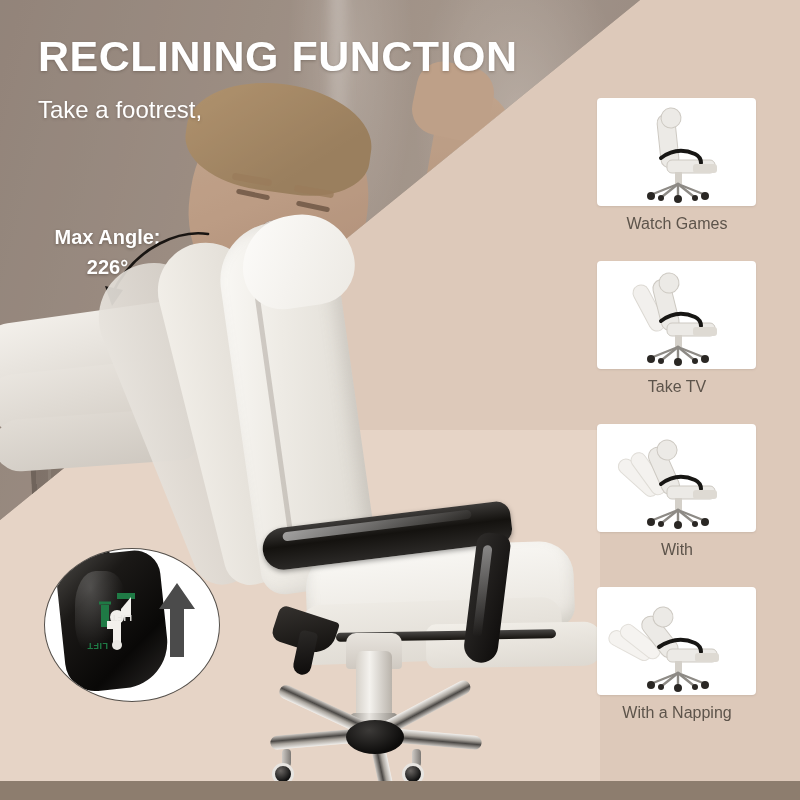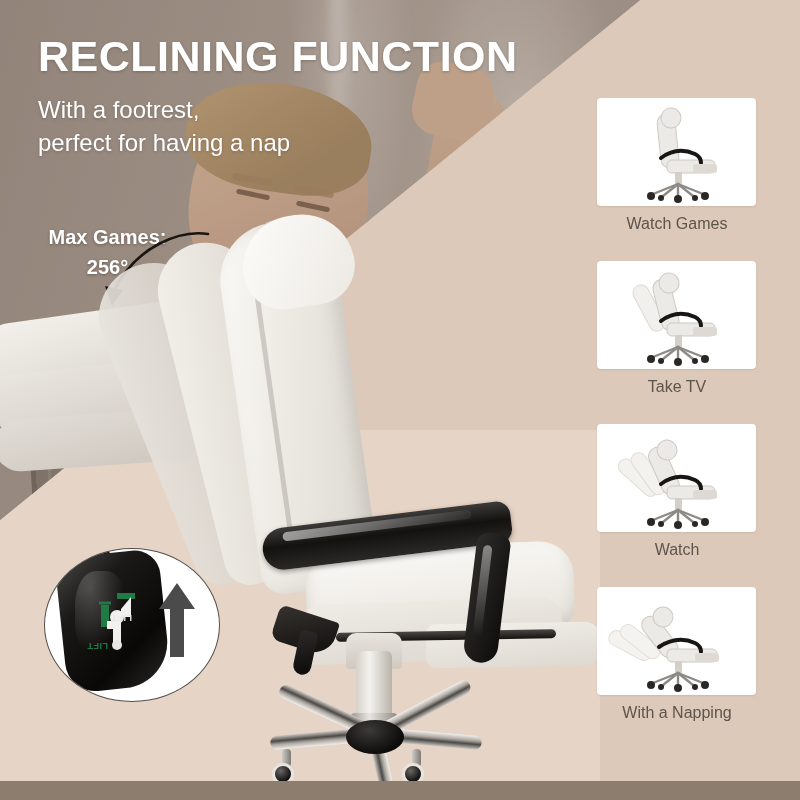--- a/index.html
+++ b/index.html
@@ -351,27 +351,26 @@
   </div>
 
   <div class="ghost-back">
     <div class="gb gb1"></div>
     <div class="gb gb2"></div>
     <div class="gb gb3"></div>
   </div>
 
   <div class="title">RECLINING FUNCTION</div>
   <div class="subtitle">
-    <div>With a footrest,</div>
-    <div>perfect for having a nap</div>
+    <div>Take a footrest,</div>
   </div>
 
   <div class="callout">
-    <span>Max Games:</span>
-    <span class="deg">256°</span>
+    <span>Max Angle:</span>
+    <span class="deg">226°</span>
   </div>
   <svg class="arrow-svg" width="120" height="90" viewBox="0 0 120 90">
     <path d="M112 6 C 86 2, 40 16, 16 66" fill="none" stroke="#191512" stroke-width="2.6" stroke-linecap="round"></path>
     <path d="M16 78 L 9 58 L 27 62 Z" fill="#191512"></path>
   </svg>
 
   <div class="chair">
     <div class="cs back-ghost"></div>
     <div class="cs back-ghost2"></div>
     <div class="cs back-main"></div>
@@ -524,21 +523,21 @@
           </g>
           <g fill="#2a2724">
               <circle cx="54" cy="98" r="4"></circle>
               <circle cx="108" cy="98" r="4"></circle>
             <circle cx="81" cy="101" r="4"></circle>
               <circle cx="64" cy="100" r="3"></circle>
               <circle cx="98" cy="100" r="3"></circle>
             </g>
         </svg>
       </div>
-      <div class="thumb-label">Watch</div>
+      <div class="thumb-label">With</div>
     </div>
 
     <div class="thumb-block">
       <div class="thumb-card">
         <svg class="mini" viewBox="0 0 159 108">
           <g fill="#f3f1ed" stroke="#dbd7d0" stroke-width="1" opacity=".8">
             <rect x="26" y="36" width="15" height="46" rx="7" transform="rotate(-62 33 59)"></rect>
             <rect x="36" y="32" width="15" height="46" rx="7" transform="rotate(-52 43 55)"></rect>
           </g>
           <g fill="#eceae6" stroke="#cdc9c2" stroke-width="1">

